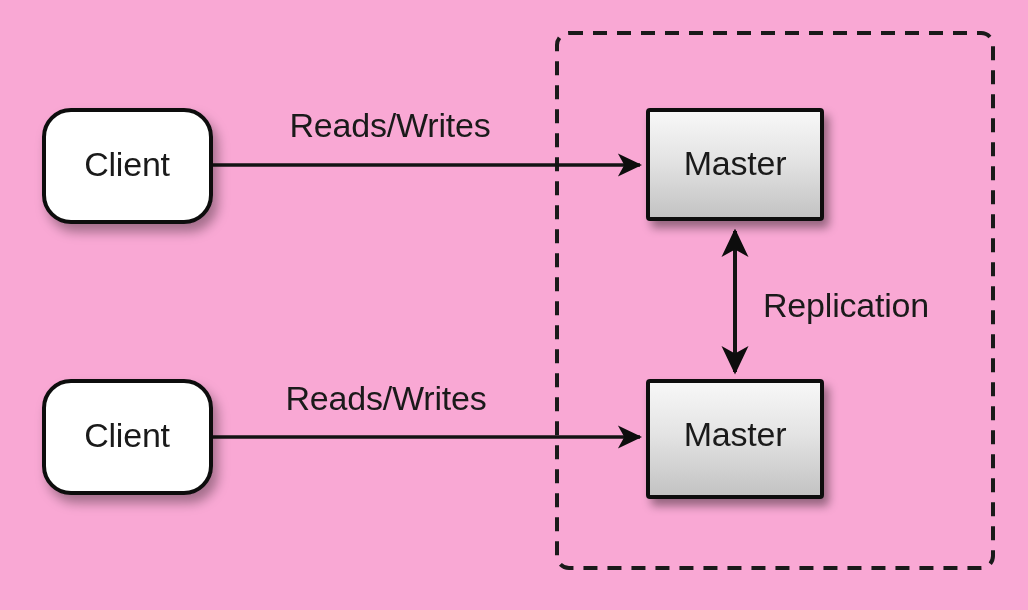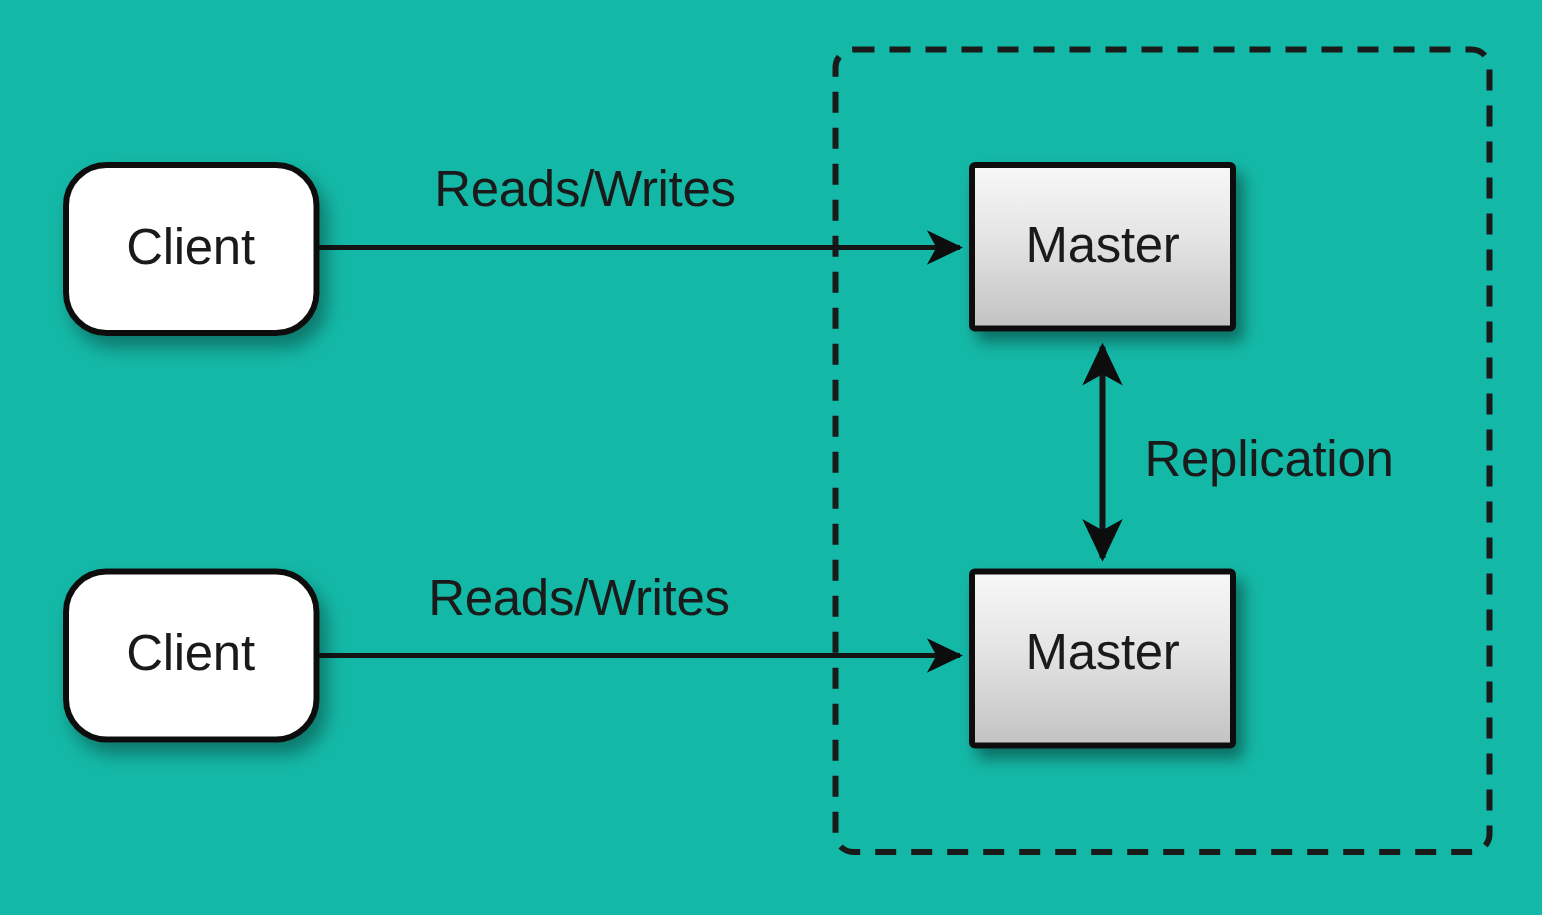--- a/index.html
+++ b/index.html
@@ -8,21 +8,21 @@
     padding: 0;
     background: #ffffff;
   }
   body {
     font-family: "Liberation Sans", sans-serif;
   }
   #diagram-canvas {
     position: relative;
     width: 1028px;
     height: 610px;
-    background: #14b8a6;
+    background: #f9a8d4;
     overflow: hidden;
   }
   #diagram-svg {
     position: absolute;
     left: 0;
     top: 0;
     width: 1028px;
     height: 610px;
   }
   .node-label {

